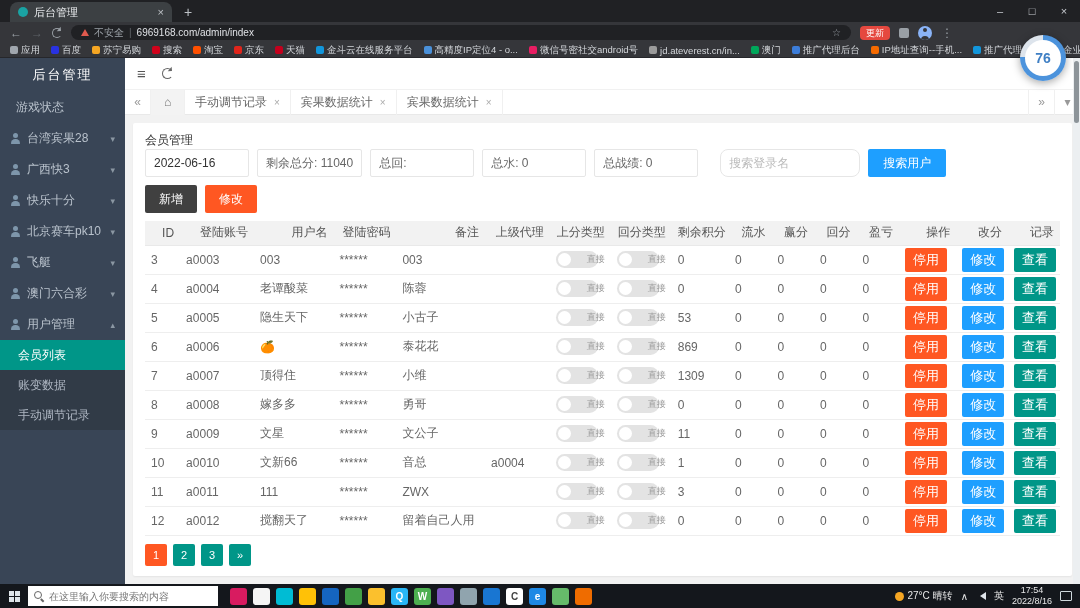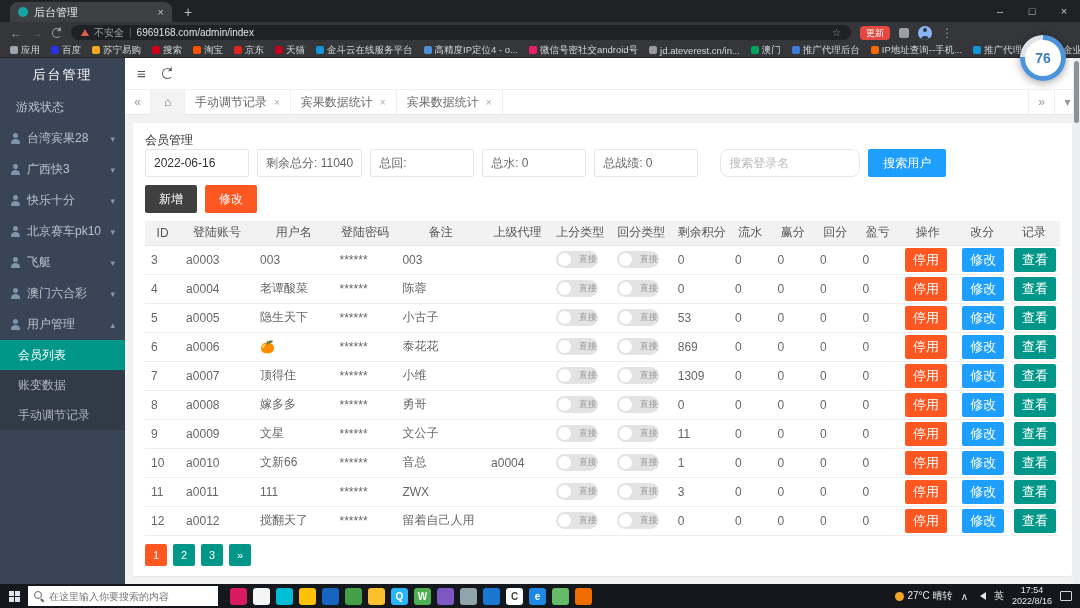--- a/index.html
+++ b/index.html
@@ -80,25 +80,25 @@
   .search-inp{width:140px;height:28px;border:1px solid #e6e6e6;border-radius:8px;padding:0 8px;font-size:12px;color:#333;outline:none;margin-left:14px}
   .search-inp::placeholder{color:#bbb}
   .search-btn{width:78px;height:28px;background:#1e9fff;color:#fff;font-size:12px;border:none;border-radius:2px}
 
   .actions{display:flex;gap:8px;margin-bottom:8px}
   .btn{height:28px;padding:0 14px;border:none;border-radius:2px;color:#fff;font-size:12px}
   .btn-add{background:#404040}
   .btn-edit{background:#ff5722}
 
   table.grid{width:100%;border-collapse:collapse;table-layout:fixed;font-size:12px;color:#666}
-  .grid th{background:#f2f2f2;height:24px;font-weight:normal;text-align:center;padding:0 6px;color:#555;border-bottom:1px solid #e9e9e9;overflow:hidden;white-space:nowrap}
+  .grid th{background:#f2f2f2;height:24px;font-weight:normal;text-align:right;padding:0 6px;color:#555;border-bottom:1px solid #e9e9e9;overflow:hidden;white-space:nowrap}
   .grid td{height:29px;padding:0 6px;border-bottom:1px solid #eee;overflow:hidden;white-space:nowrap;text-overflow:ellipsis}
   .switch{display:inline-flex;align-items:center;width:42px;height:17px;border-radius:9px;background:#e3e3e3;padding:2px}
   .knob{width:13px;height:13px;border-radius:50%;background:#fff;flex:0 0 auto}
-  .sw-label{font-size:9px;color:#999;margin-left:8px}
+  .sw-label{font-size:9px;color:#999;margin-left:16px}
   .act-btn{display:inline-block;padding:3px 8px;border-radius:2px;color:#fff;font-size:13px}
   .act-btn.stop{background:#ff5722}
   .act-btn.modify{background:#1e9fff}
   .act-btn.view{background:#009688}
 
   #pagination{display:flex;gap:6px;margin-top:8px}
   .pg{min-width:22px;height:22px;line-height:22px;text-align:center;color:#fff;font-size:11px;border-radius:2px;background:#009688;padding:0 4px}
   .pg.current{background:#ff5722}
 
   #page-scroll{position:absolute;right:0;top:58px;width:7px;height:526px;background:#eceff1;z-index:20}

